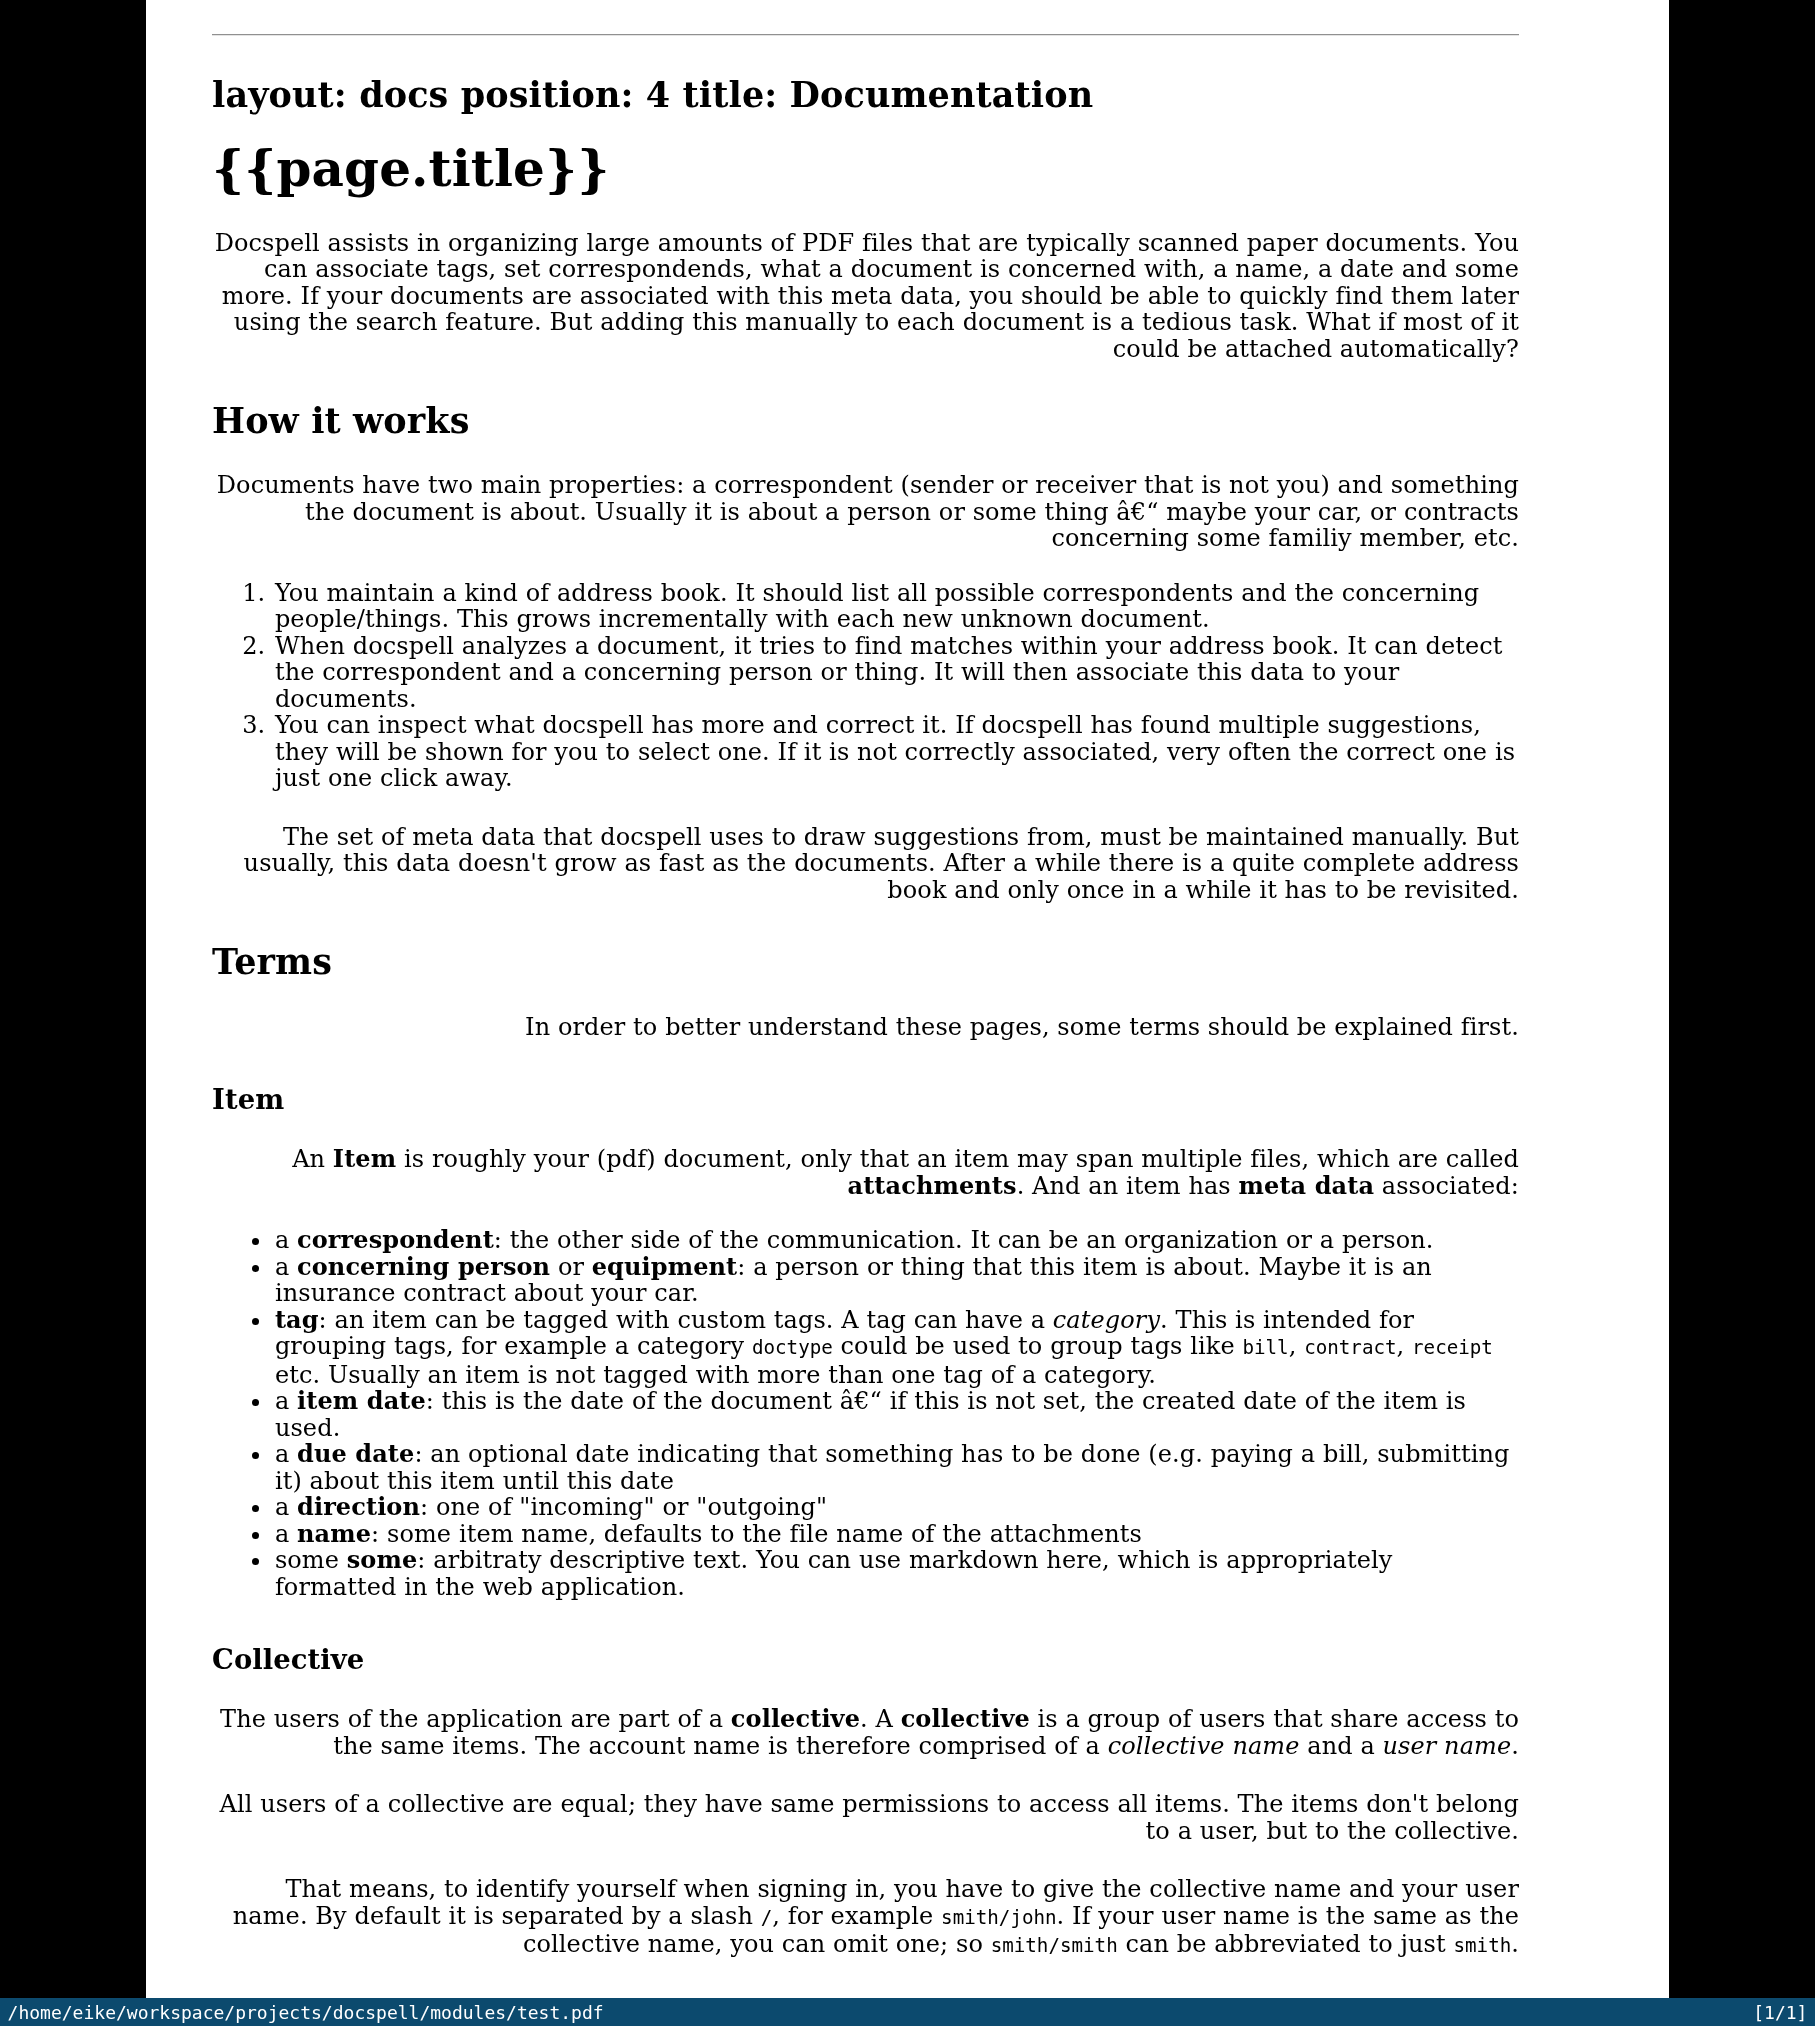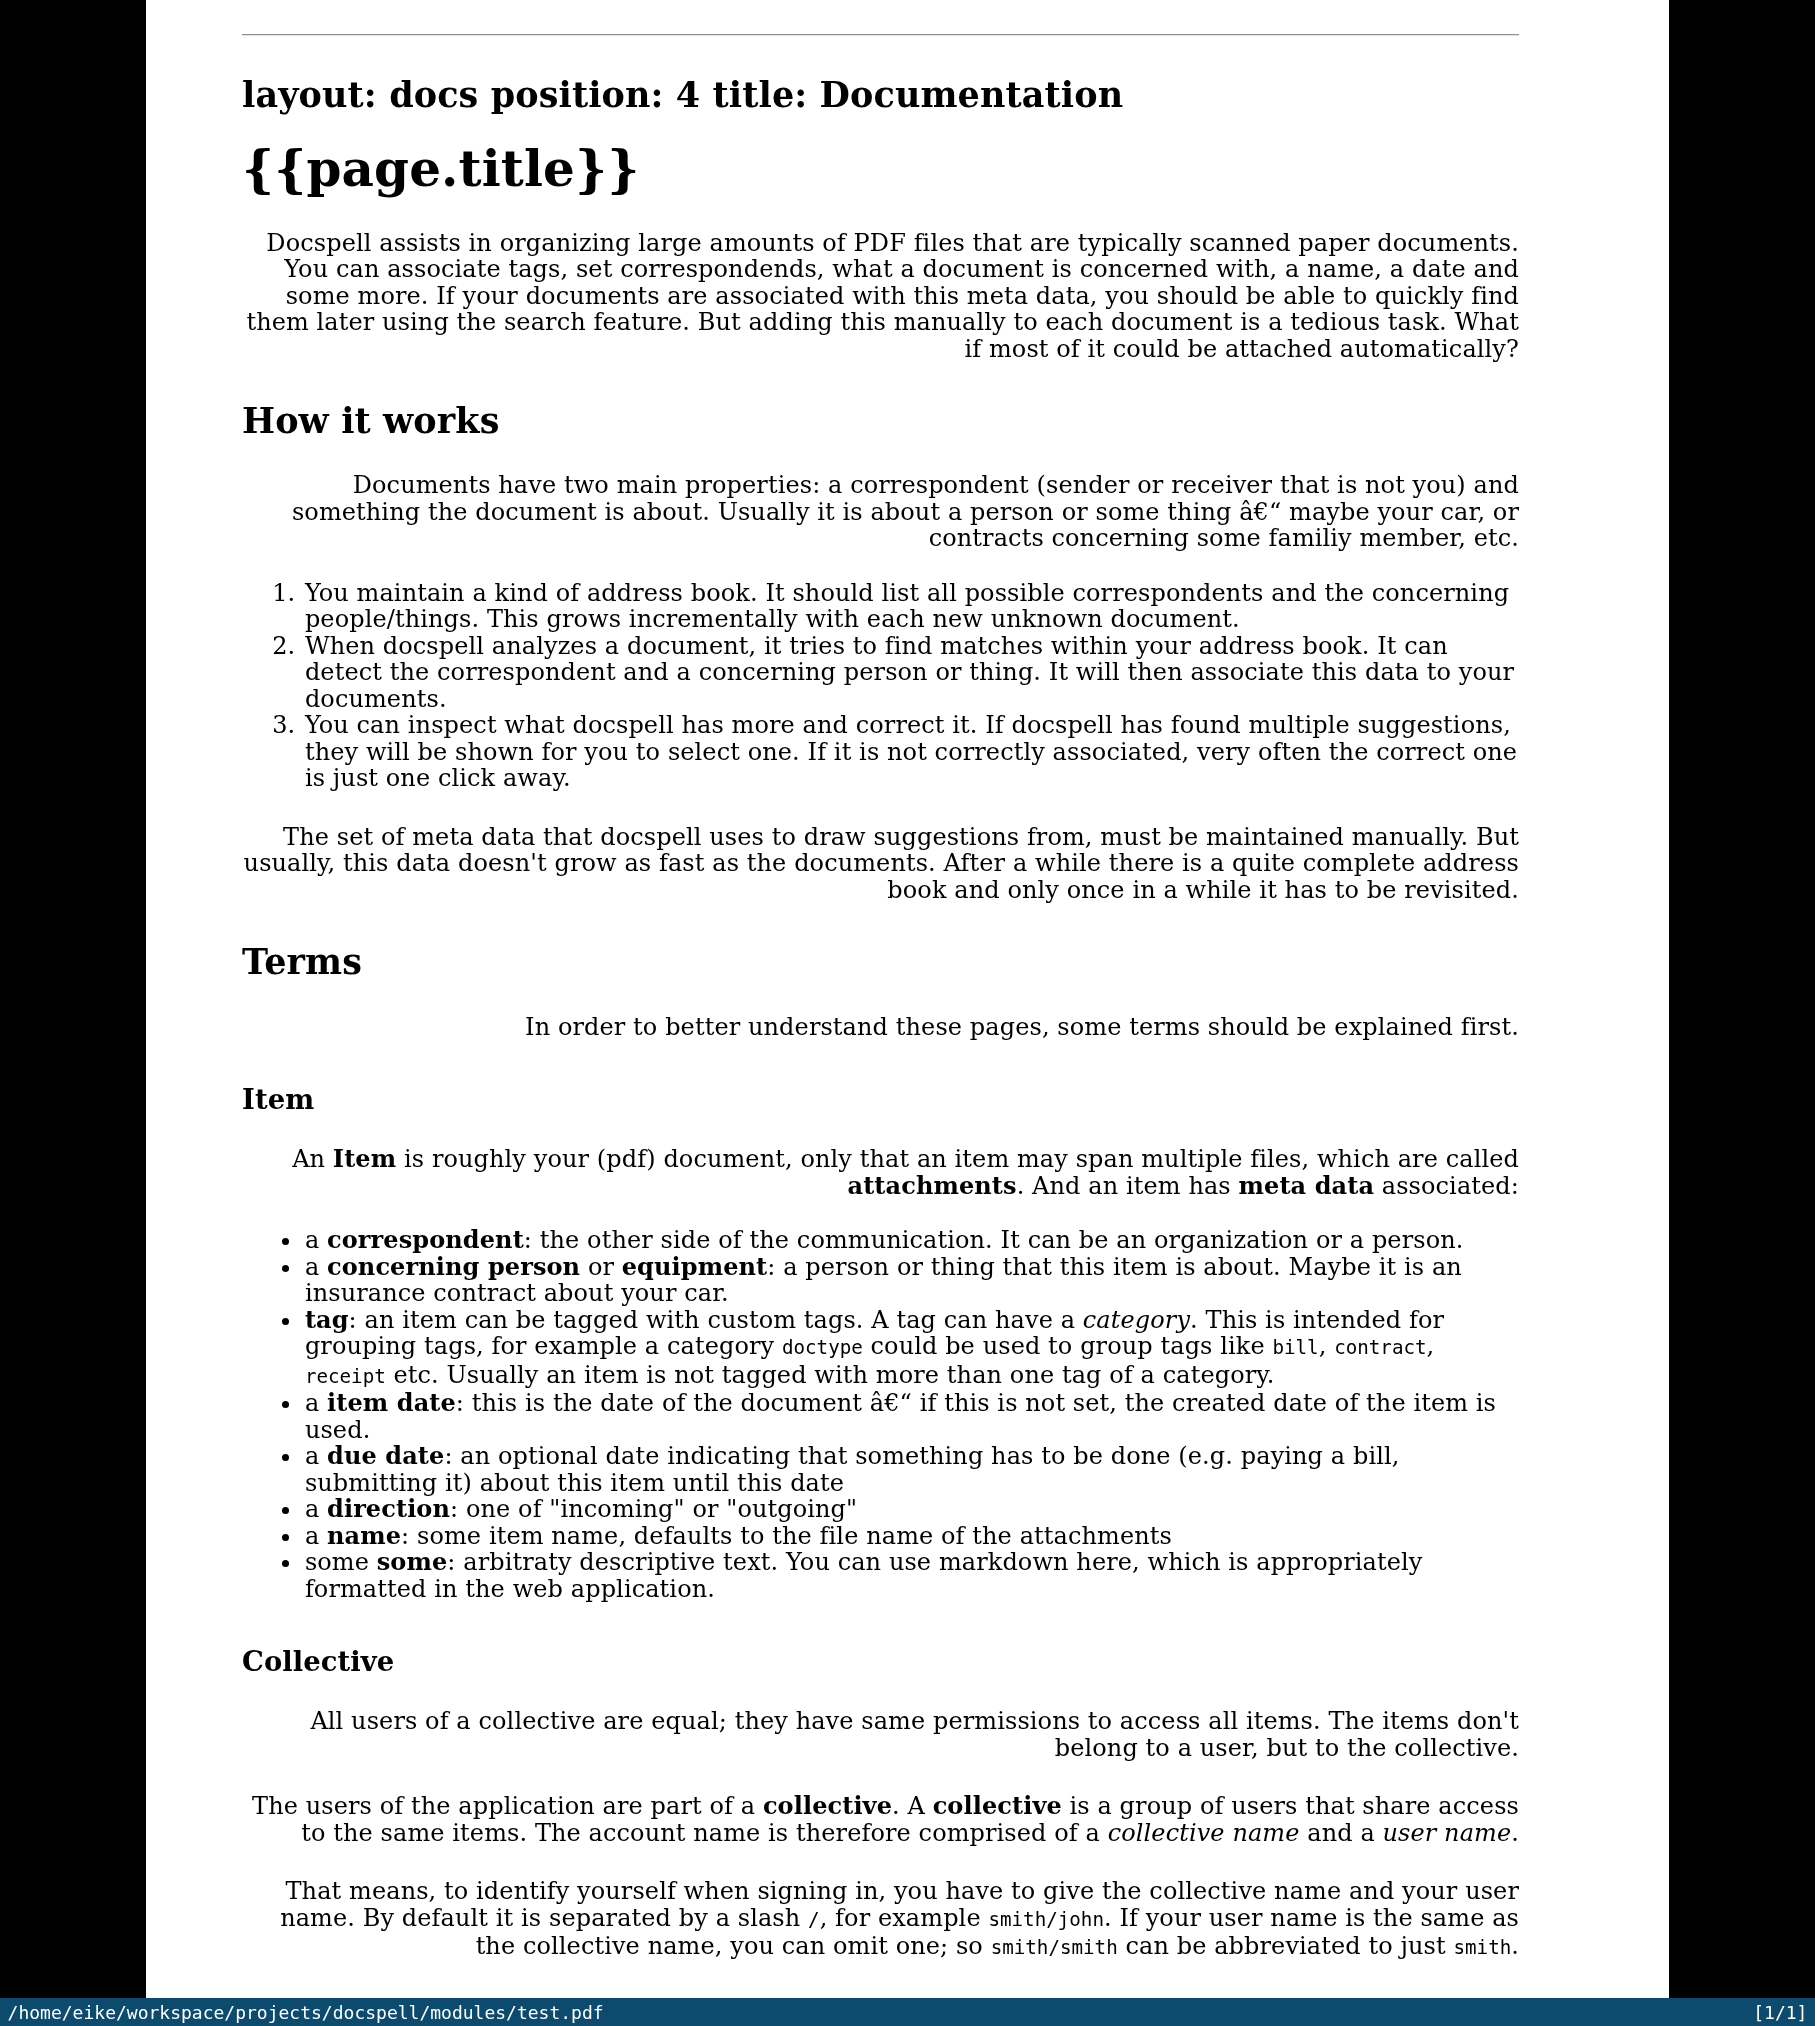--- a/index.html
+++ b/index.html
@@ -20,21 +20,21 @@
   .page {
     position: absolute;
     left: 146px;
     top: 0;
     width: 1523px;
     height: 1998px;
     background: #ffffff;
     overflow: hidden;
   }
   .doc {
-    margin: 0 150px 0 96px;
+    margin: 0 150px 0 66px;
     padding-top: 34px;
     color: #000000;
     font-size: 24px;
     line-height: 26.5px;
     letter-spacing: 0.1px;
   }
   .doc > * { margin: 32px 0 0 0; }
   .doc hr {
     margin: 0;
     border: none;
@@ -117,22 +117,22 @@
           <li><span>a </span><span class="bold">correspondent</span><span>: the other side of the communication. It can be an organization or a person.</span></li>
           <li><span>a </span><span class="bold">concerning person</span><span> or </span><span class="bold">equipment</span><span>: a person or thing that this item is about. Maybe it is an insurance contract about your car.</span></li>
           <li><span class="bold">tag</span><span>: an item can be tagged with custom tags. A tag can have a </span><span class="italic">category</span><span>. This is intended for grouping tags, for example a category </span><span class="code">doctype</span><span> could be used to group tags like </span><span class="code">bill</span><span>, </span><span class="code">contract</span><span>, </span><span class="code">receipt</span><span> etc. Usually an item is not tagged with more than one tag of a category.</span></li>
           <li><span>a </span><span class="bold">item date</span><span>: this is the date of the document â€“ if this is not set, the created date of the item is used.</span></li>
           <li><span>a </span><span class="bold">due date</span><span>: an optional date indicating that something has to be done (e.g. paying a bill, submitting it) about this item until this date</span></li>
           <li><span>a </span><span class="bold">direction</span><span>: one of "incoming" or "outgoing"</span></li>
           <li><span>a </span><span class="bold">name</span><span>: some item name, defaults to the file name of the attachments</span></li>
           <li><span>some </span><span class="bold">some</span><span>: arbitraty descriptive text. You can use markdown here, which is appropriately formatted in the web application.</span></li>
         </ul>
         <h3><span>Collective</span></h3>
+        <p><span>The users of the application are part of a </span><span class="bold">collective</span><span>. A </span><span class="bold">collective</span><span> is a group of users that share access to the same items. The account name is therefore comprised of a </span><span class="italic">collective name</span><span> and a </span><span class="italic">user name</span><span>.</span></p>
         <p><span>All users of a collective are equal; they have same permissions to access all items. The items don't belong to a user, but to the collective.</span></p>
-        <p><span>The users of the application are part of a </span><span class="bold">collective</span><span>. A </span><span class="bold">collective</span><span> is a group of users that share access to the same items. The account name is therefore comprised of a </span><span class="italic">collective name</span><span> and a </span><span class="italic">user name</span><span>.</span></p>
         <p><span>That means, to identify yourself when signing in, you have to give the collective name and your user name. By default it is separated by a slash </span><span class="code">/</span><span>, for example </span><span class="code">smith/john</span><span>. If your user name is the same as the collective name, you can omit one; so </span><span class="code">smith/smith</span><span> can be abbreviated to just </span><span class="code">smith</span><span>.</span></p>
       </div>
   </div>
   <div class="statusbar">
     <span>/home/eike/workspace/projects/docspell/modules/test.pdf</span>
     <span>[1/1]</span>
   </div>
 </div>
 
 

